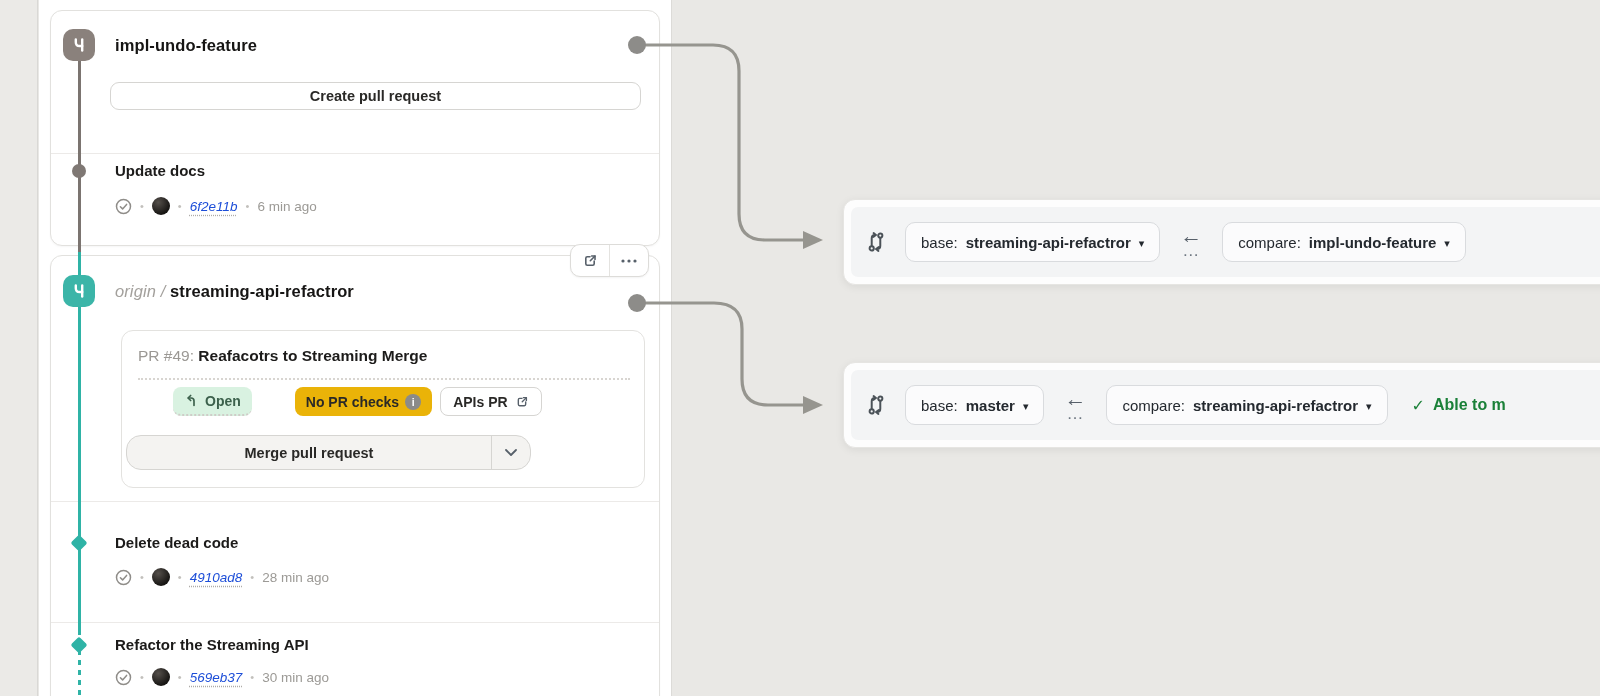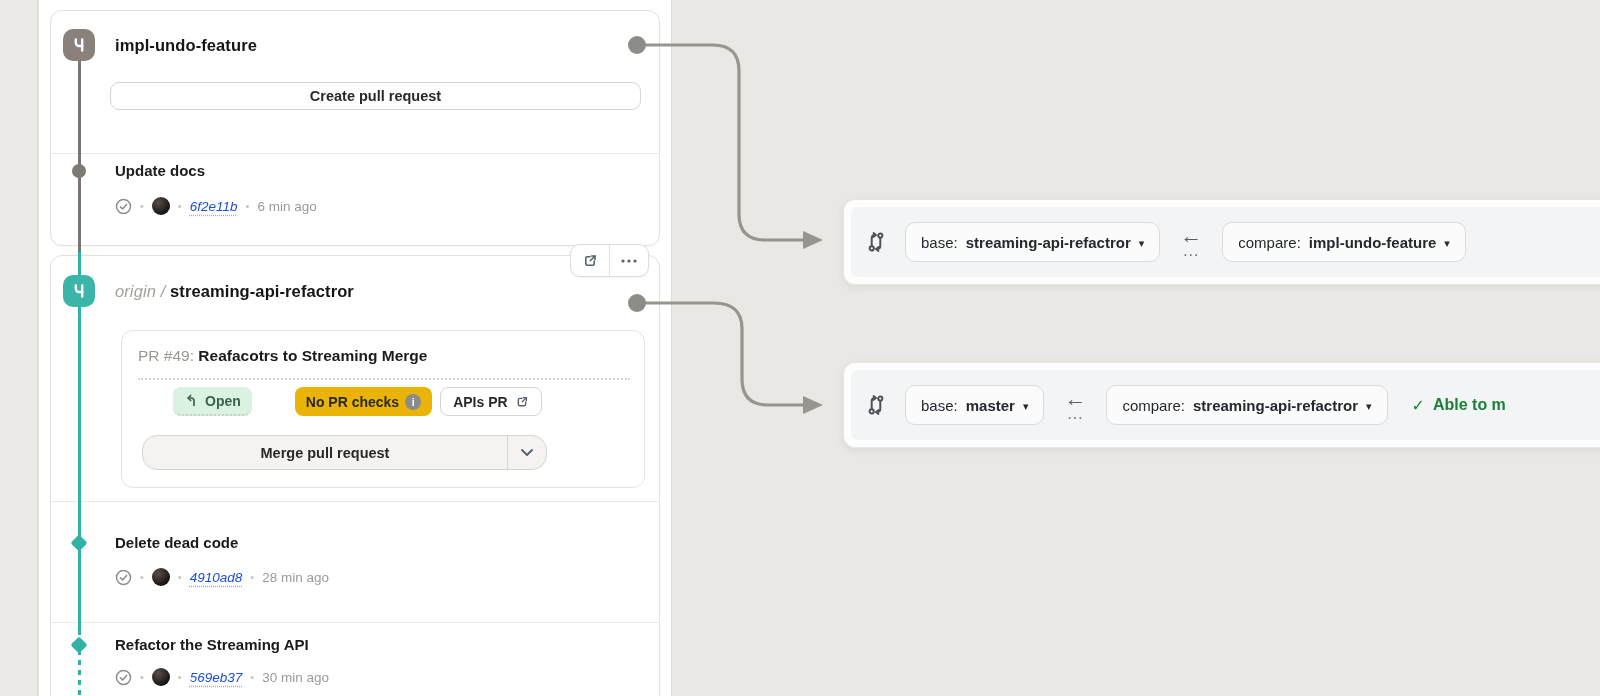--- a/index.html
+++ b/index.html
@@ -49,21 +49,21 @@
   .pr-box{position:absolute;left:121px;top:330px;width:524px;height:158px;border:1px solid #e3e2df;border-radius:12px;background:#fff;}
   .pr-title-row{position:absolute;left:16px;top:16px;font-size:15.5px;color:#9b9894;}
   .pr-title-row b{color:#1c1b1a;font-weight:700;}
   .pr-dotted{position:absolute;left:16px;top:47px;width:492px;border-bottom:2px dotted #d8d5d1;}
   .badge-row{position:absolute;left:16px;top:56px;display:flex;align-items:center;gap:8px;}
   .badge{height:29px;display:inline-flex;align-items:center;gap:6px;padding:0 11px;border-radius:8px;font-size:14px;font-weight:600;margin-left:35px;}
   .badge.open{background:#d9f2e1;color:#3c614c;border-bottom:2px dotted #cfccc8;}
   .badge.checks{background:#eab308;color:#2a2927;justify-content:center;}
   .btn-viewpr{height:29px;display:inline-flex;align-items:center;gap:7px;padding:0 12px;background:#fff;border:1px solid #d6d5d2;border-radius:8px;font-size:14px;font-weight:600;color:#2a2927;cursor:pointer;}
   .info-dot{width:16px;height:16px;border-radius:50%;background:#8b8b89;color:#fff;font-size:10.5px;font-weight:700;display:inline-flex;align-items:center;justify-content:center;font-style:normal;}
-  .merge-split{position:absolute;left:20px;top:104px;width:405px;height:35px;display:flex;border:1px solid #d6d5d2;border-radius:15px;background:#f4f3f1;overflow:hidden;}
+  .merge-split{position:absolute;left:4px;top:104px;width:405px;height:35px;display:flex;border:1px solid #d6d5d2;border-radius:15px;background:#f4f3f1;overflow:hidden;}
   .merge-main{flex:1;display:flex;align-items:center;justify-content:center;font-size:14.5px;font-weight:600;color:#2a2927;cursor:pointer;}
   .merge-caret{width:39px;border-left:1px solid #d6d5d2;display:flex;align-items:center;justify-content:center;cursor:pointer;}
 
   
   .cmp-bar{position:absolute;left:843px;width:790px;height:86px;background:#fdfdfd;border:1px solid #e6e5e2;border-radius:12px;box-shadow:0 2px 8px rgba(0,0,0,0.07);}
   .cmp1{top:199px;} .cmp2{top:362px;}
   .cmp-inner{position:absolute;left:7px;top:7px;right:7px;bottom:7px;background:#f3f4f5;border-radius:7px;display:flex;align-items:center;gap:18px;padding:0 14px;}
   .cmp-pill{height:40px;display:inline-flex;align-items:center;gap:8px;padding:0 15px;background:#fbfbfc;border:1px solid #d9dbde;border-radius:10px;font-size:15px;color:#24292f;cursor:pointer;white-space:nowrap;}
   .cmp-pill b{font-weight:700;}
   .caret{font-size:11px;color:#24292f;position:relative;top:1px;}

